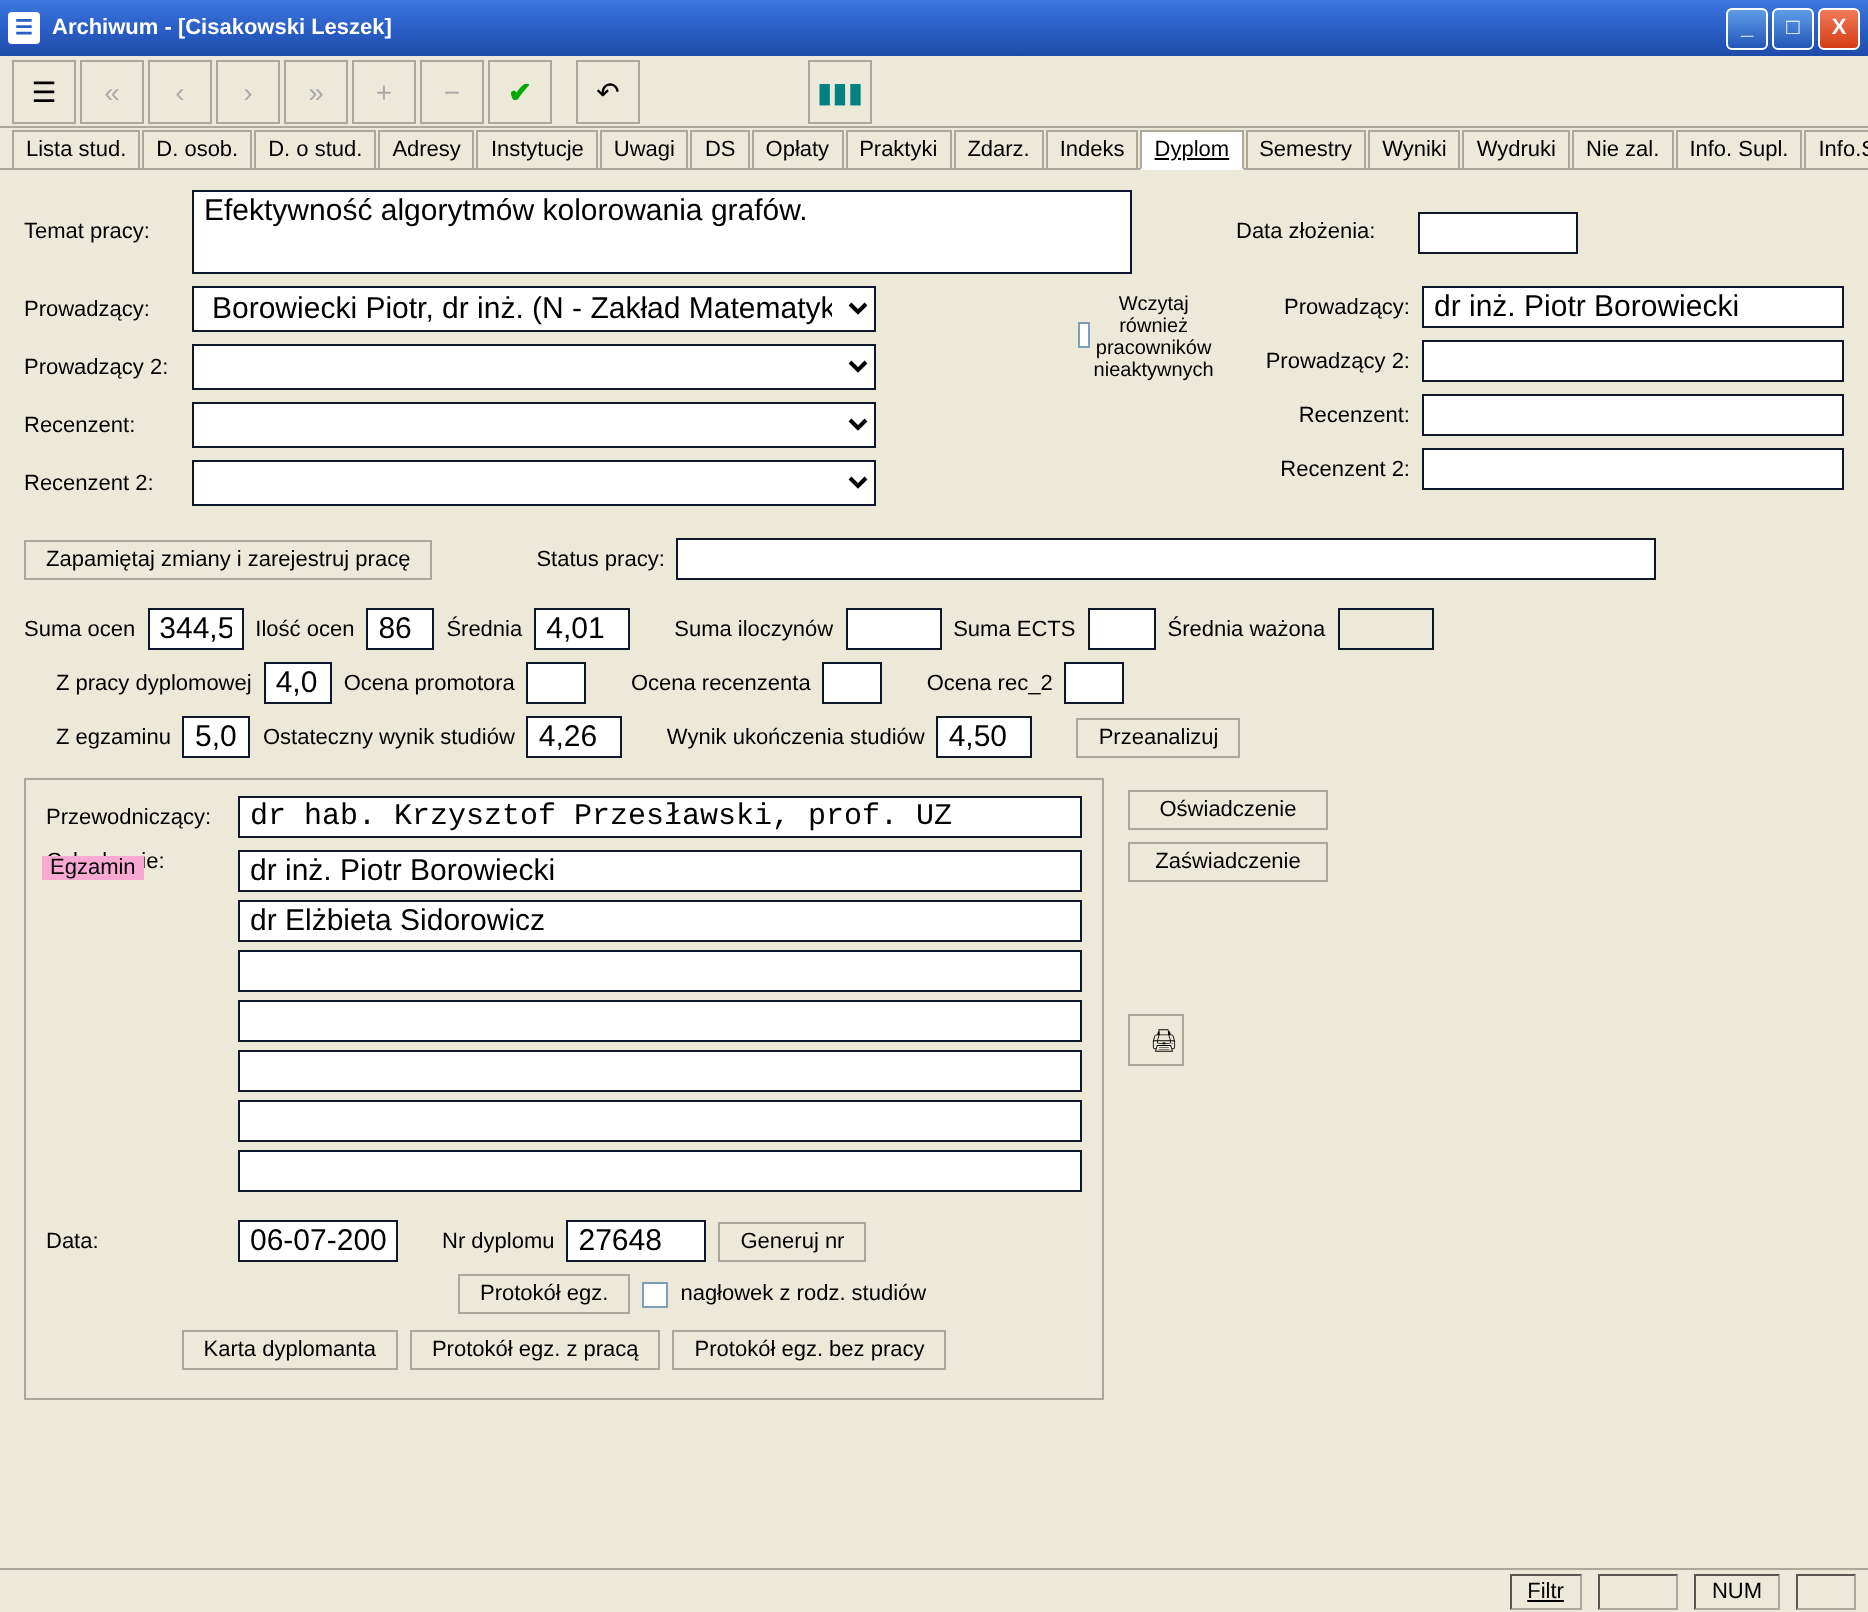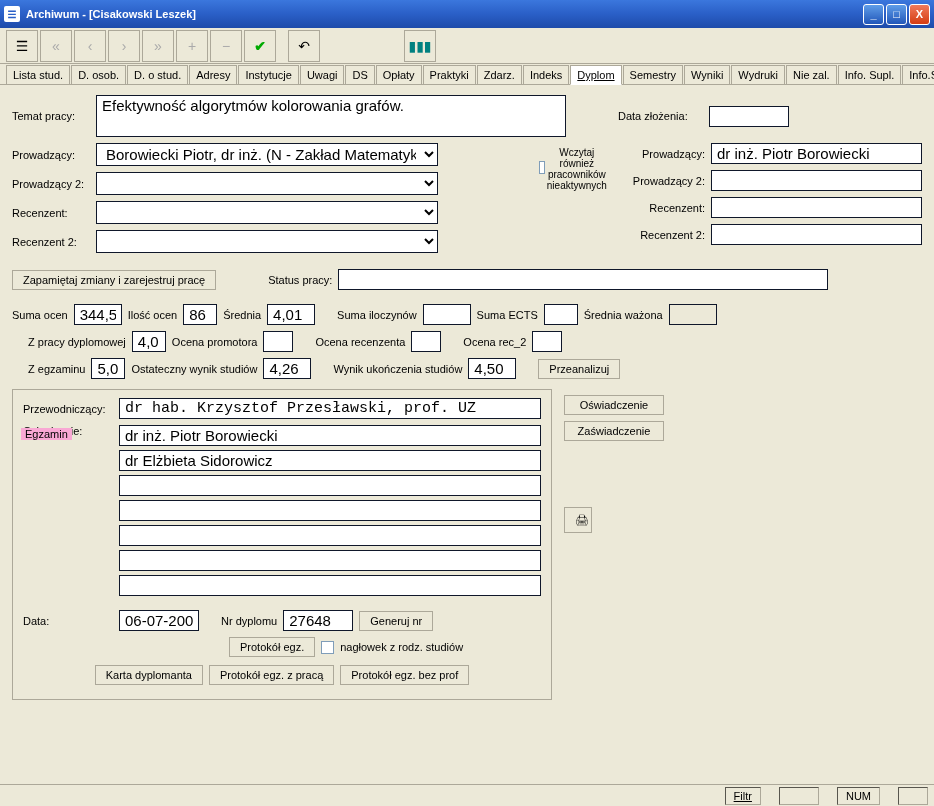--- a/index.html
+++ b/index.html
@@ -127,21 +127,21 @@
   }
   .statusbar {
     position: absolute;
     bottom: 0; left: 0; right: 0;
     height: 22px;
     border-top: 1px solid #aca899;
     display: flex;
     align-items: center;
     justify-content: flex-end;
     padding: 0 6px;
-    gap: 18px;
+    gap: 8px;
     background: #ECE9D8;
   }
   .statuscell {
     border: 1px inset #aca899;
     padding: 1px 8px;
     height: 18px;
     display: flex;
     align-items: center;
   }
   .col-left { width: 540px; }
@@ -326,21 +326,21 @@
       </div>
       <div class="row" style="justify-content:flex-start">
         <div style="width:200px"></div>
         <button class="btn">Protokół egz.</button>
         <div class="checkbox"></div>
         <div>nagłowek z rodz. studiów</div>
       </div>
       <div class="row" style="justify-content:center;margin-top:8px">
         <button class="btn">Karta dyplomanta</button>
         <button class="btn">Protokół egz. z pracą</button>
-        <button class="btn">Protokół egz. bez prof</button>
+        <button class="btn">Protokół egz. bez pracy</button>
       </div>
     </div>
     <div style="padding-top:10px">
       <div class="row">
           <button class="btn" style="width:100px">Oświadczenie</button>
         </div>
       <div class="row">
           <button class="btn" style="width:100px">Zaświadczenie</button>
         </div>
       <div style="height:60px"></div>

